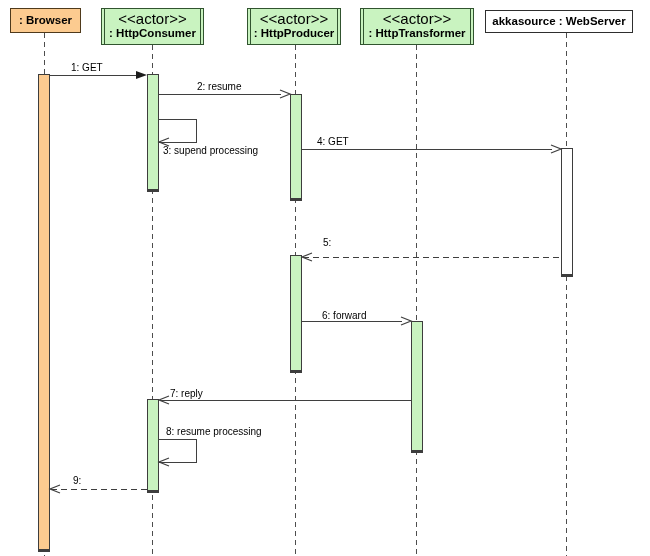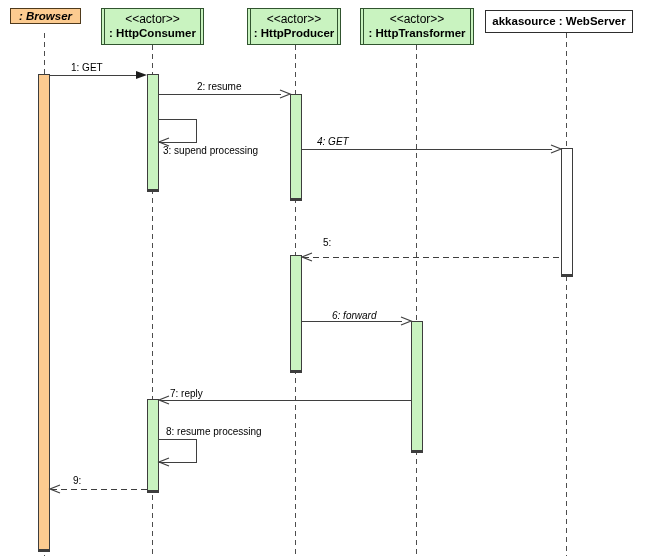--- a/index.html
+++ b/index.html
@@ -12,21 +12,21 @@
     position:absolute; width:1px;
     background:repeating-linear-gradient(to bottom, var(--lifeline) 0 5px, transparent 5px 9px);
   }
   
   .pbox {
     position:absolute; box-sizing:border-box;
     display:flex; flex-direction:column; align-items:center; justify-content:center;
     text-align:center;
   }
   .pbox .name { font-weight:bold; font-size:11.5px; color:var(--text); white-space:nowrap; line-height:13px; }
-  .pbox .stereotype { font-size:12px; color:var(--text); white-space:nowrap; line-height:12px; margin-bottom:2px; }
+  .pbox .stereotype { font-size:15px; color:var(--text); white-space:nowrap; line-height:12px; margin-bottom:2px; }
   .actor { background:var(--actor-fill); border:1px solid var(--actor-border); }
   .actor::before, .actor::after {
     content:""; position:absolute; top:0; bottom:0; width:0;
     border-left:1px solid var(--actor-border);
   }
   .actor::before { left:2px; }
   .actor::after  { right:2px; }
   .browser-box { background:var(--browser-fill); border:1px solid var(--browser-border); }
   .server-box  { background:#ffffff; border:1px solid var(--webserver-border); }
   
@@ -59,21 +59,21 @@
 <body>
 
 <div class="canvas">
 
   <div class="lifeline" style="left:44px;  top:33px; height:523px;"></div>
   <div class="lifeline" style="left:152px; top:45px; height:511px;"></div>
   <div class="lifeline" style="left:295px; top:45px; height:511px;"></div>
   <div class="lifeline" style="left:416px; top:45px; height:511px;"></div>
   <div class="lifeline" style="left:566px; top:33px; height:523px;"></div>
 
-  <div class="pbox browser-box" style="left:10px; top:8px; width:71px; height:16px;font-style:italic;">
+  <div class="pbox browser-box" style="left:10px; top:8px; width:71px; height:25px;">
     <span class="name">: Browser</span>
   </div>
 
   <div class="pbox actor" style="left:101px; top:8px; width:103px; height:37px;">
     <span class="stereotype">&lt;&lt;actor&gt;&gt;</span>
     <span class="name">: HttpConsumer</span>
   </div>
 
   <div class="pbox actor" style="left:247px; top:8px; width:94px; height:37px;">
     <span class="stereotype">&lt;&lt;actor&gt;&gt;</span>
@@ -110,33 +110,33 @@
   <div class="loop" style="left:158px; top:119px; width:39px; height:24px;"></div>
   <svg class="head" width="10" height="8" viewBox="0 0 10 8" style="left:159px; top:138px;">
       <path d="M10 0 L0 4 L10 8"></path>
     </svg>
   <div class="mlabel" style="left:163px; top:105px;margin-top:40px;">3: supend processing</div>
 
   <div class="mline" style="left:302px; top:149px; width:250px;"></div>
   <svg class="head" width="10" height="8" viewBox="0 0 10 8" style="left:551px; top:145px;">
       <path d="M0 0 L10 4 L0 8"></path>
     </svg>
-  <div class="mlabel" style="left:317px; top:136px;font-style:italic;">4: GET</div>
+  <div class="mlabel" style="left:317px; top:136px;">4: GET</div>
 
   <div class="mline mline-dashed" style="left:303px; top:257px; width:258px;"></div>
   <svg class="head" width="10" height="8" viewBox="0 0 10 8" style="left:302px; top:253px;">
       <path d="M10 0 L0 4 L10 8"></path>
     </svg>
   <div class="mlabel" style="left:323px; top:237px;">5:</div>
 
   <div class="mline" style="left:302px; top:321px; width:100px;"></div>
   <svg class="head" width="10" height="8" viewBox="0 0 10 8" style="left:401px; top:317px;">
       <path d="M0 0 L10 4 L0 8"></path>
     </svg>
-  <div class="mlabel" style="left:332px; top:310px;font-style:italic;">6: forward</div>
+  <div class="mlabel" style="left:322px; top:310px;">6: forward</div>
 
   <div class="mline" style="left:160px; top:400px; width:251px;"></div>
   <svg class="head" width="10" height="8" viewBox="0 0 10 8" style="left:159px; top:396px;">
       <path d="M10 0 L0 4 L10 8"></path>
     </svg>
   <div class="mlabel" style="left:170px; top:388px;">7: reply</div>
 
   <div class="loop" style="left:158px; top:439px; width:39px; height:24px;"></div>
   <svg class="head" width="10" height="8" viewBox="0 0 10 8" style="left:159px; top:458px;">
       <path d="M10 0 L0 4 L10 8"></path>

